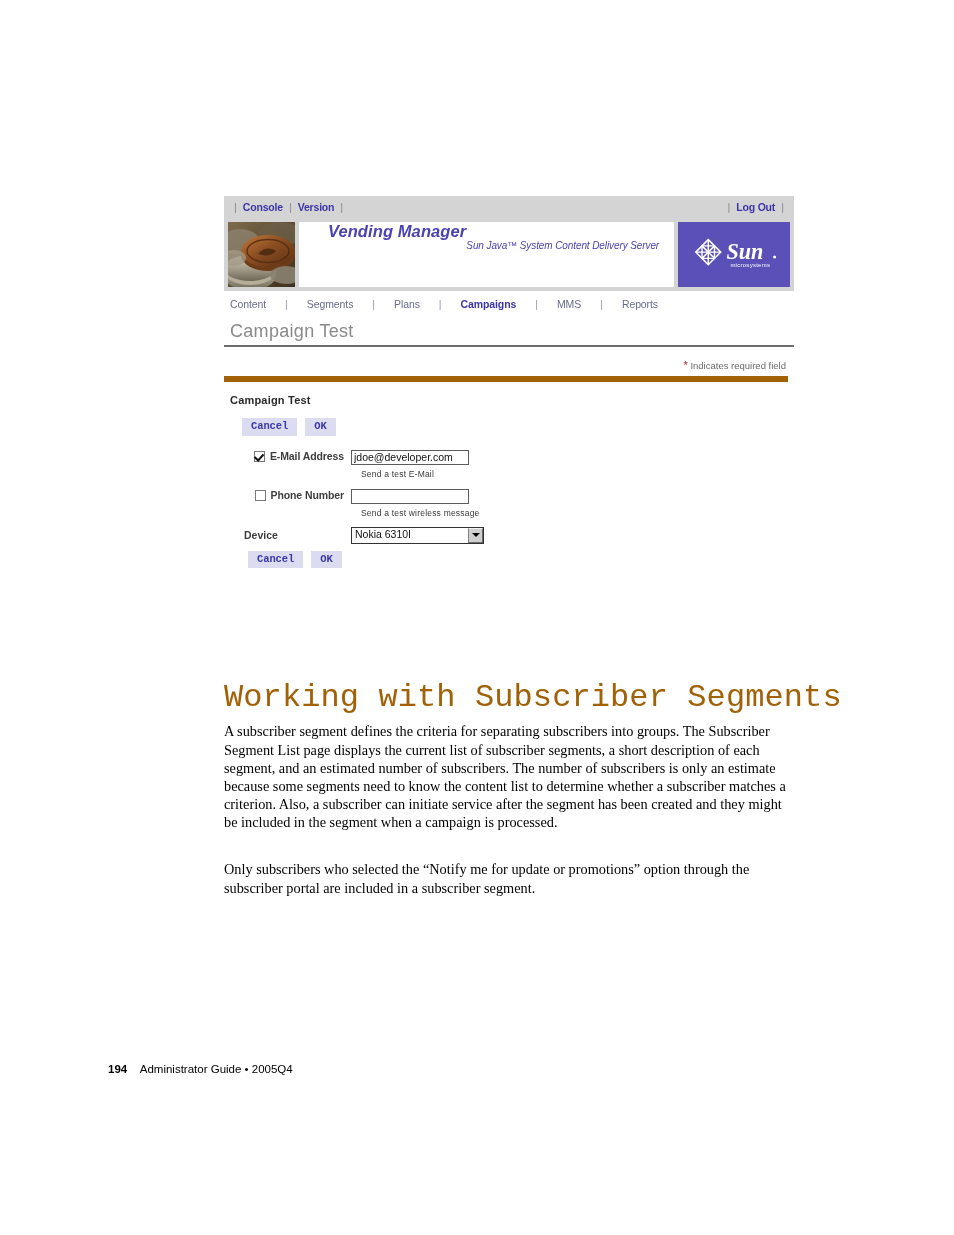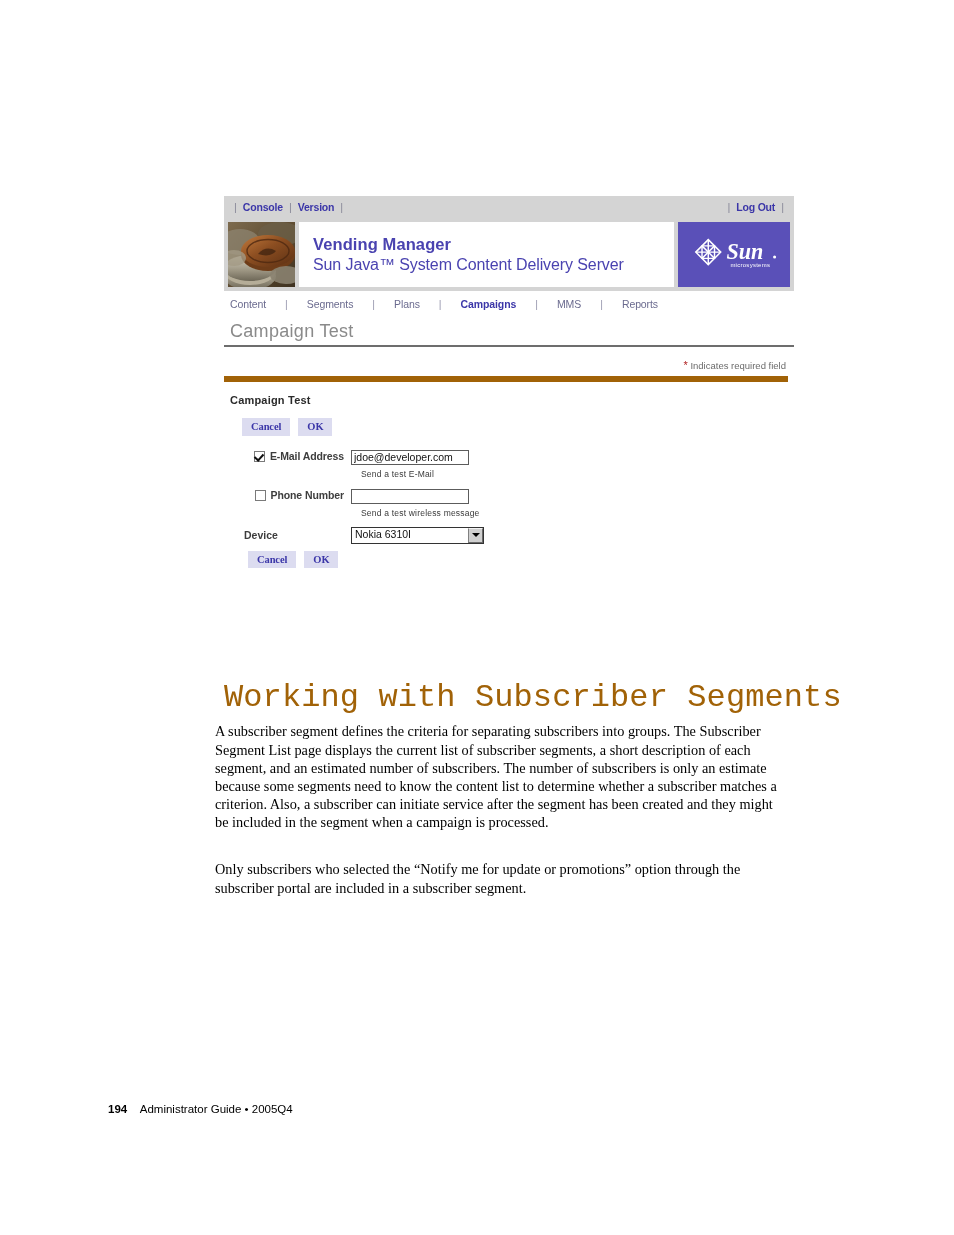--- a/index.html
+++ b/index.html
@@ -65,38 +65,38 @@
     position: relative;
     overflow: hidden;
     background: #4b3a24;
   }
   .coin-thumb svg { display: block; }
   .title-plate {
     flex: 1 1 auto;
     background: #ffffff;
     margin-left: 4px;
     display: flex;
-    flex-direction: column;
     justify-content: center;
     padding-left: 14px;
     box-sizing: border-box;
+    font-style: italic;
   }
   .app-title {
     font-family: "Liberation Sans", sans-serif;
     font-size: 16.5px;
     font-weight: bold;
     color: #4a43b0;
     line-height: 1.15;
     letter-spacing: 0.1px;
   }
   .app-sub {
     font-family: "Liberation Sans", sans-serif;
-    font-size: 16px;
+    font-size: 10px;
     color: #4a43b0;
-    margin-top: 3px;
+    margin-top: 18px;
     letter-spacing: -0.1px;
   }
   .sun-logo {
     flex: 0 0 auto;
     width: 112px;
     margin-left: 4px;
     background: #5a50b8;
     display: flex;
     align-items: center;
     justify-content: flex-start;
@@ -169,21 +169,21 @@
     padding: 12px 0 0 6px;
     letter-spacing: 0.2px;
   }
 
   .btn-row { padding-left: 18px; display: flex; gap: 8px; }
   .btn-row.top { padding-top: 12px; }
   .btn-row.bottom { padding-top: 7px; padding-left: 24px; }
   .btn {
     background: #dcdcf0;
     border: none;
-    font-family: Liberation Serif, serif;
+    font-family: Liberation Mono, monospace;
     font-size: 10.5px;
     font-weight: bold;
     color: #3b36a8;
     padding: 3px 9px 3px 9px;
     line-height: 1.1;
     cursor: pointer;
     letter-spacing: -0.1px;
   }
 
   
@@ -314,35 +314,35 @@
     left: 224px;
     top: 658px;
     font-family: Liberation Mono, monospace;
     font-size: 32px;
     color: #a16207;
     font-weight: normal;
     letter-spacing: 0.1px;
   }
   .doc-body {
     position: absolute;
-    left: 215px;
+    left: 224px;
     width: 570px;
     font-family: "Liberation Serif", serif;
     font-size: 14.3px;
     line-height: 18.2px;
     color: #000;
     text-align: left;
   }
   #para1 { top: 708px; }
   #para2 { top: 846px; }
 
   .footer {
     position: absolute;
     left: 108px;
-    top: 1103px;
+    top: 1063px;
     font-family: "Liberation Sans", sans-serif;
     font-size: 11.5px;
     color: #000;
   }
   .footer .pg { font-weight: bold; margin-right: 10px; }
 </style>
 </head>
 <body>
 
 <div class="screenshot">

